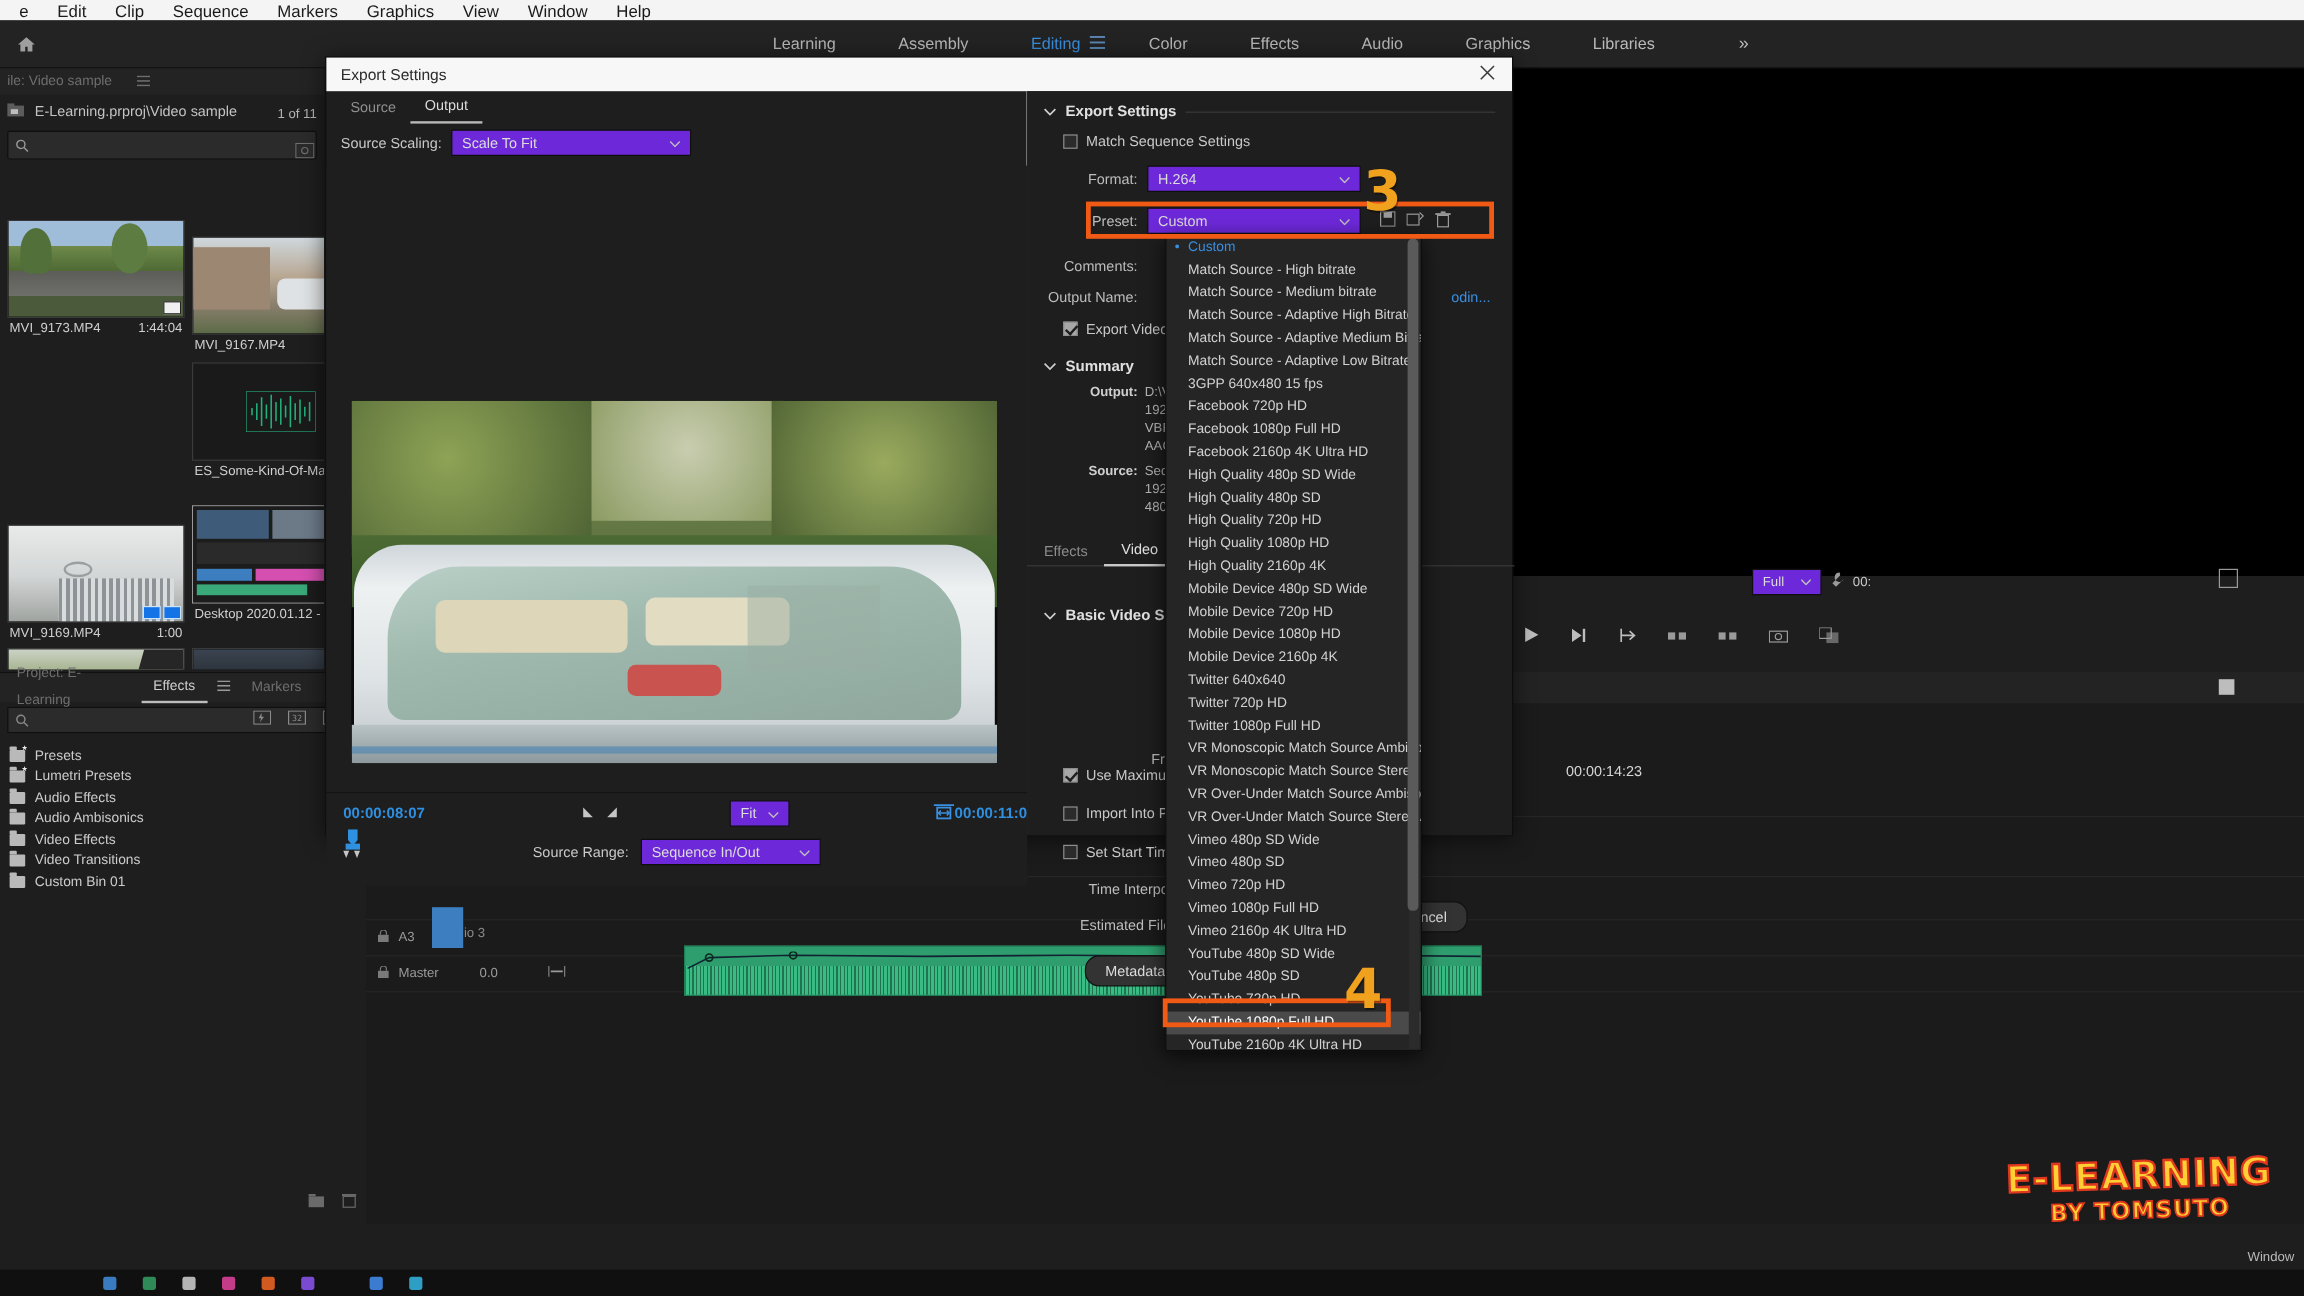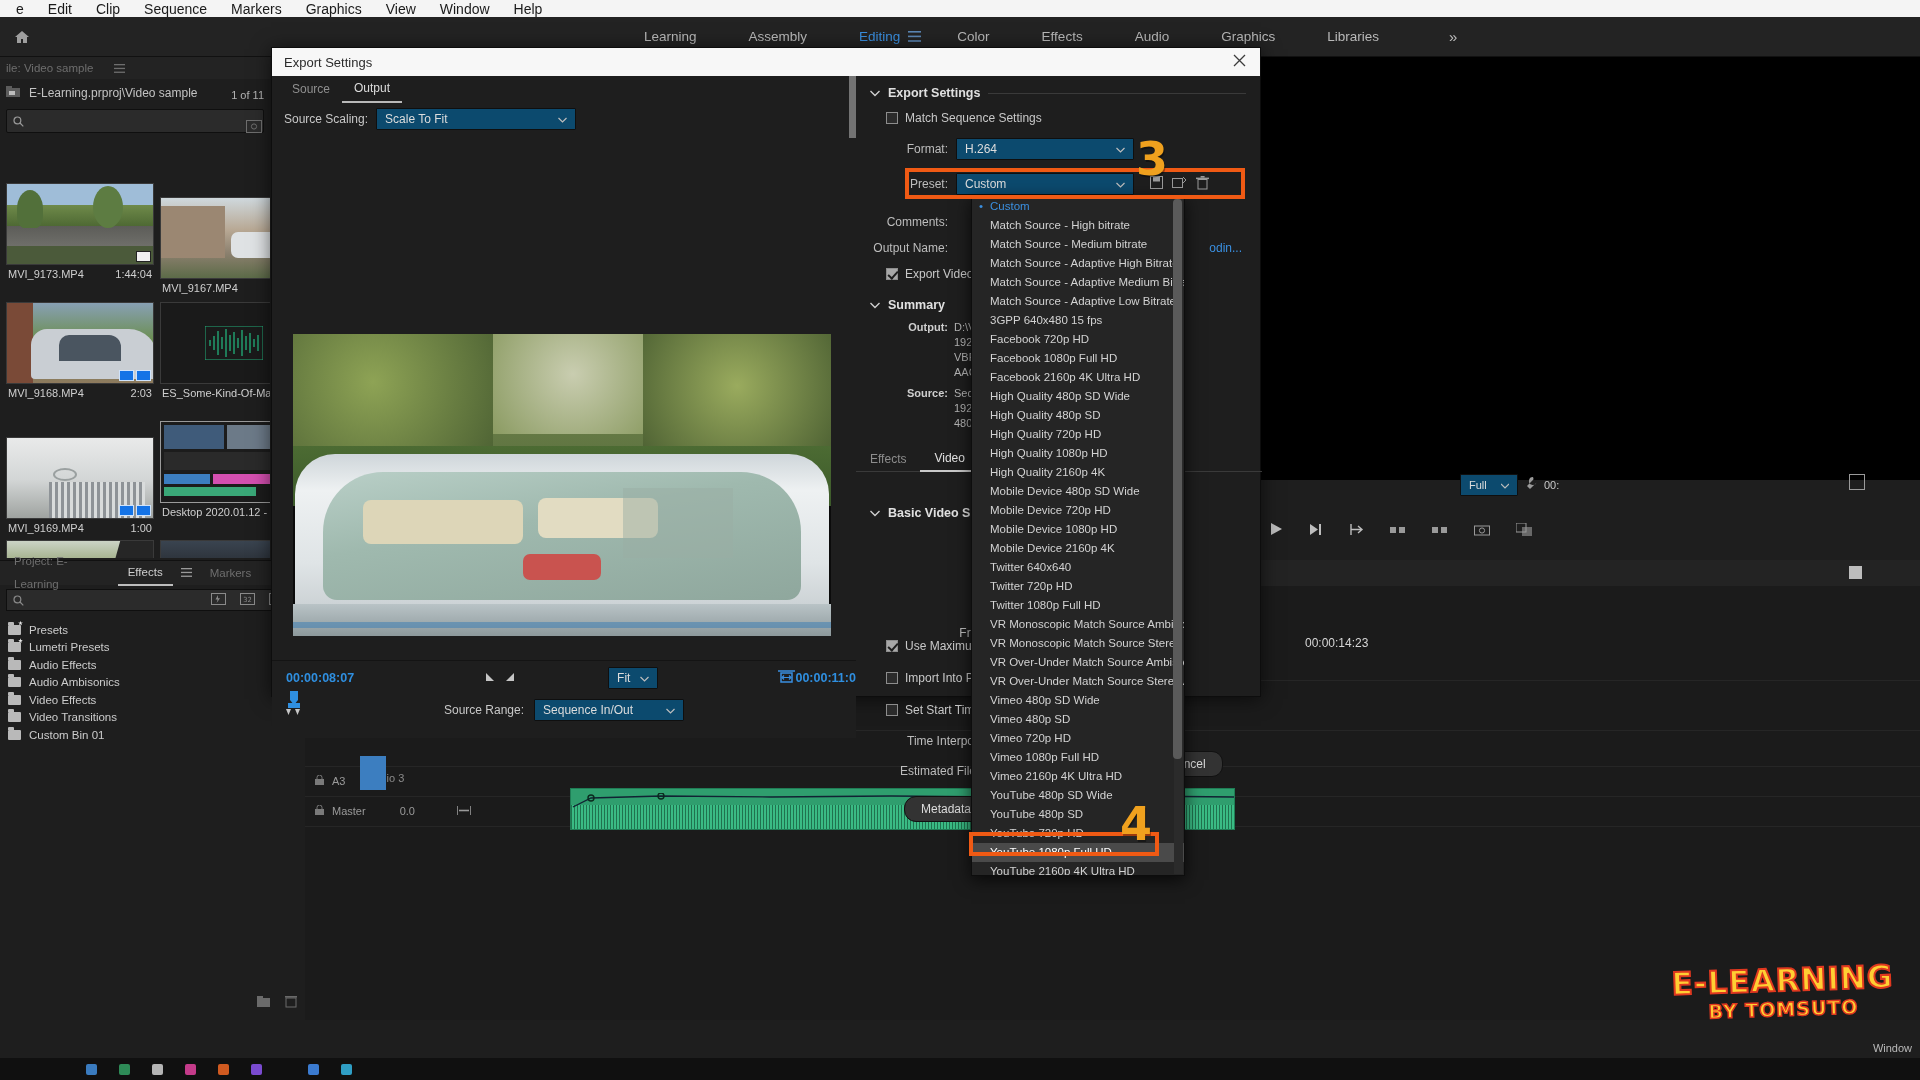--- a/index.html
+++ b/index.html
@@ -91,30 +91,30 @@
     position: absolute; left: 271px; top: 47px; width: 990px; height: 650px;
     background: #1e1e1e; border: 1px solid #0d0d0d;
     box-shadow: 0 2px 18px rgba(0,0,0,.6);
   }
   .dlg-title {
     height: 28px; background: #f7f7f7; color: #2b2b2b; font-size: 13px;
     display: flex; align-items: center; padding: 0 12px;
   }
   .dlg-close { margin-left: auto; font-size: 16px; color: #3c3c3c; line-height: 1; padding: 0 2px; }
   .dlg-body { position: absolute; left: 0; top: 28px; right: 0; bottom: 0; display: flex; }
-  .dlg-left { width: 584px; position: relative; border-right: 7px solid #737373; }
+  .dlg-left { width: 584px; position: relative; border-right: 1px solid #737373; }
   .dlg-right { flex: 1; position: relative; background: #1e1e1e; }
 
   .src-tabs { height: 26px; display: flex; align-items: center; gap: 0; padding-left: 8px; font-size: 12px; }
   .src-tab { padding: 0 12px; color: #8f8f8f; line-height: 25px; }
   .src-tab.active { color: #dcdcdc; border-bottom: 2px solid #b9b9b9; }
 
   .scalerow { display: flex; align-items: center; gap: 8px; padding: 6px 12px; font-size: 12px; }
   .select {
-    background: #0c4a6e; border: 1px solid #0f0f0f; color: #dcdcdc;
+    background: #6d28d9; border: 1px solid #0f0f0f; color: #dcdcdc;
     font-size: 12px; height: 22px; display: flex; align-items: center;
     padding: 0 8px; position: relative; border-radius: 1px;
   }
   .select .chev { margin-left: auto; padding-left: 10px; }
 
   .preview-wrap { position: absolute; left: 0; top: 62px; width: 584px; height: 600px; background: #1e1e1e; }
   .preview-video { position: absolute; left: 21px; top: 196px; width: 538px; height: 302px; overflow: hidden; background: #000; }
 
   .mon-bottom { position: absolute; left: 0; bottom: 0; width: 584px; height: 78px; border-top: 1px solid #141414; }
   .mon-row1 { display: flex; align-items: center; height: 34px; padding: 0 14px; font-size: 12px; }
@@ -265,34 +265,20 @@
           <div style="position:absolute;inset:0;background:linear-gradient(#cfd8dd 0%,#b8a894 40%,#8a7f6d 70%,#5c6b48 100%)"></div>
           <div style="position:absolute;left:0;top:8px;width:64px;height:52px;background:#9b8772"></div>
           <div style="position:absolute;left:70px;top:34px;width:60px;height:26px;background:#dfe2e4;border-radius:7px"></div>
         </div>
         <div class="thumbmeta">
           <span>MVI_9167.MP4</span>
           <span></span>
         </div>
       </div>
 
-      <div class="thumbcell" style="left:6px; top:119px;">
-        <div class="thumb">
-          <div style="position:absolute;inset:0;background:linear-gradient(#88a0b4 0%,#6c8f54 45%,#8e7a5e 100%)"></div>
-          <div style="position:absolute;left:0;top:0;width:26px;height:82px;background:#7a4a37"></div>
-          <div style="position:absolute;left:24px;top:26px;width:126px;height:50px;background:#c9ced3;border-radius:16px 28px 4px 4px"></div>
-          <div style="position:absolute;left:52px;top:32px;width:62px;height:26px;background:#4a5560;border-radius:10px 12px 0 0"></div>
-          <div class="badge b1"></div>
-          <div class="badge b2"></div>
-        </div>
-        <div class="thumbmeta">
-          <span>MVI_9168.MP4</span>
-          <span>2:03</span>
-        </div>
-      </div>
       <div class="thumbcell" style="left:160px; top:119px;">
         <div class="audiothumb">
           <svg width="58" height="34" viewBox="0 0 58 34">
             <rect x="0" y="0" width="58" height="34" fill="none" stroke="#23b07a"></rect>
             <g stroke="#23b07a" stroke-width="1.3">
               <line x1="5" y1="14" x2="5" y2="20"></line>
                 <line x1="9" y1="10" x2="9" y2="24"></line>
               <line x1="13" y1="5" x2="13" y2="29"></line>
                 <line x1="17" y1="11" x2="17" y2="23"></line>
               <line x1="21" y1="3" x2="21" y2="31"></line>

